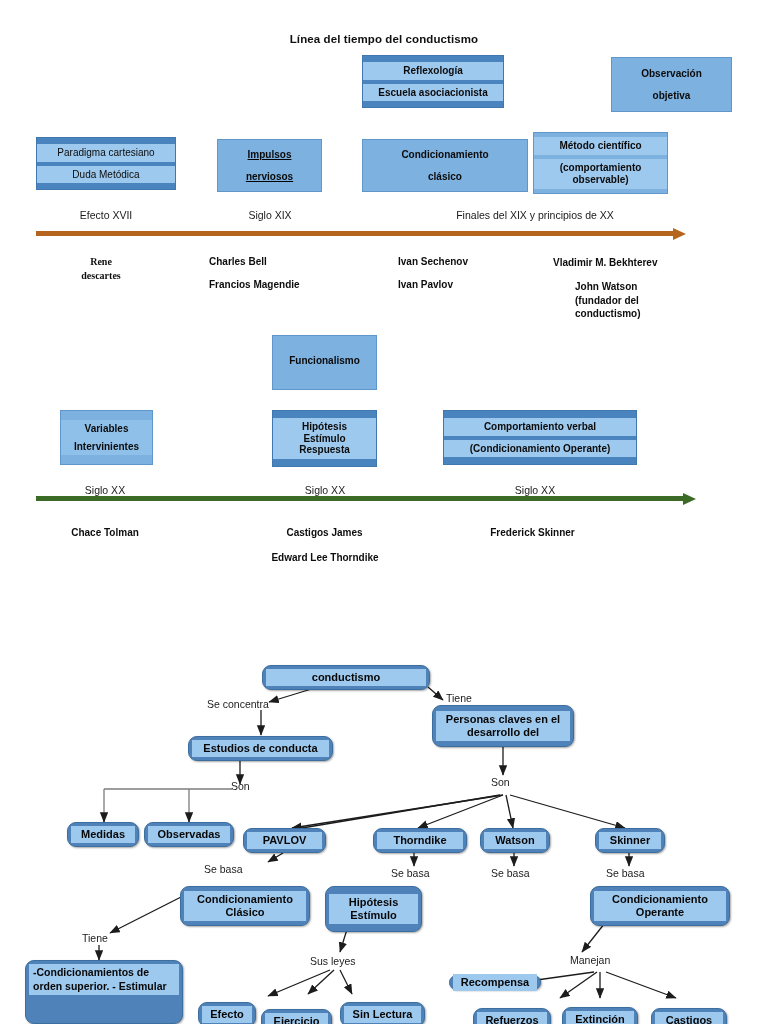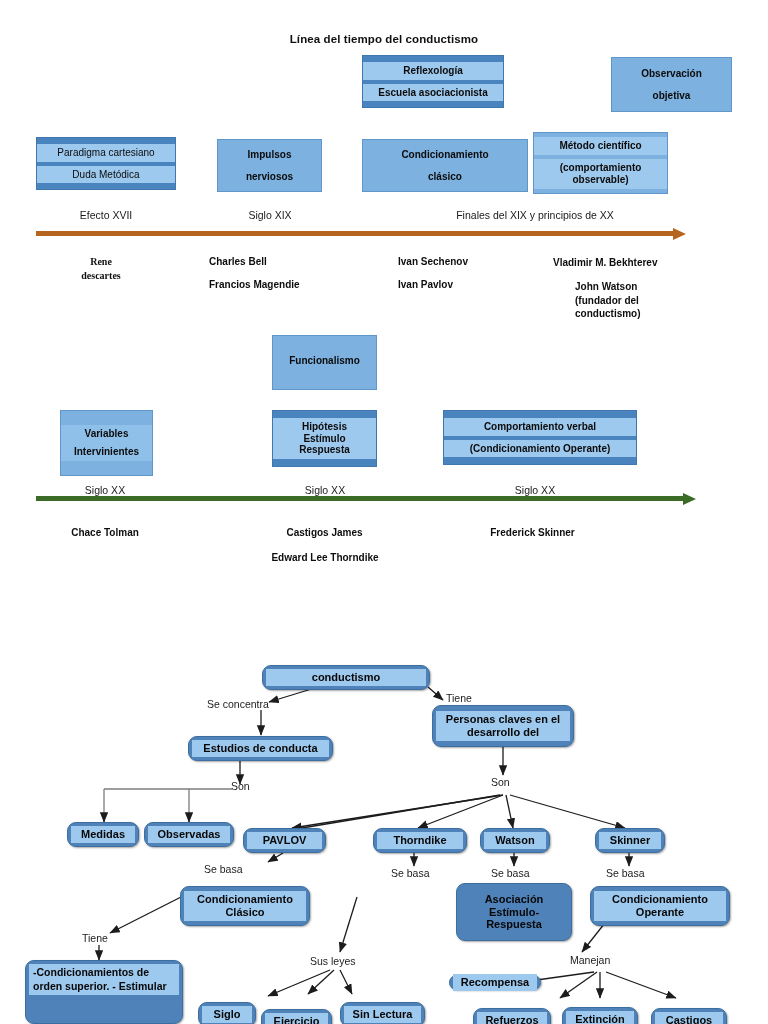--- a/index.html
+++ b/index.html
@@ -75,21 +75,21 @@
 <div class="abs tbox light" style="left:611px;top:57px;width:121px;height:55px;">
   <div class="tband plain">Observación</div>
   <div class="tband plain">objetiva</div>
 </div>
 
 <div class="abs tbox" style="left:36px;top:137px;width:140px;height:53px;">
   <div class="tband reg">Paradigma cartesiano</div>
   <div class="tband reg">Duda Metódica</div>
 </div>
 
-<div class="abs tbox light" style="left:217px;top:139px;width:105px;height:53px;">
+<div class="abs tbox light" style="left:217px;top:139px;width:105px;height:53px;text-decoration:underline;">
   <div class="tband plain">Impulsos</div>
   <div class="tband plain">nerviosos</div>
 </div>
 
 <div class="abs tbox light" style="left:362px;top:139px;width:166px;height:53px;">
   <div class="tband plain">Condicionamiento</div>
   <div class="tband plain">clásico</div>
 </div>
 
 <div class="abs tbox light" style="left:533px;top:132px;width:135px;height:62px;">
@@ -125,21 +125,21 @@
     <div>John Watson</div>
     <div>(fundador del</div>
     <div>conductismo)</div>
   </div>
 </div>
 
 <div class="abs tbox light" style="left:272px;top:335px;width:105px;height:55px;justify-content:flex-start;padding-top:16px;">
   <div class="tband plain">Funcionalismo</div>
 </div>
 
-<div class="abs tbox light" style="left:60px;top:410px;width:93px;height:66px;">
+<div class="abs tbox light" style="left:60px;top:410px;width:93px;height:55px;">
   <div class="tband" style="background:#8fc0ea">Variables</div>
   <div class="tband" style="background:#8fc0ea;margin-top:-4px">Intervinientes</div>
 </div>
 
 <div class="abs tbox" style="left:272px;top:410px;width:105px;height:57px;gap:0;">
   <div class="tband" style="padding-bottom:0">Hipótesis</div>
   <div class="tband" style="padding:0 2px">Estímulo</div>
   <div class="tband" style="padding-top:0">Respuesta</div>
 </div>
 
@@ -251,40 +251,40 @@
   </div>
 
   <div class="edge-label" style="left:204px;top:213px;">Se basa</div>
   <div class="edge-label" style="left:391px;top:217px;">Se basa</div>
   <div class="edge-label" style="left:491px;top:217px;">Se basa</div>
   <div class="edge-label" style="left:606px;top:217px;">Se basa</div>
 
   <div class="node" style="left:180px;top:236px;width:130px;height:40px;">
     <div class="lbl">Condicionamiento Clásico</div>
   </div>
-  <div class="node nofill" style="left:456px;top:233px;width:116px;height:58px;">
-    <div class="lbl" style="background:transparent">Asociación Estímulo- Respuesta</div>
+  <div class="node nofill" style="left:325px;top:236px;width:97px;height:46px;">
+    <div class="lbl" style="background:#9ec9ee">Hipótesis Estímulo</div>
   </div>
   <div class="node" style="left:590px;top:236px;width:140px;height:40px;">
     <div class="lbl">Condicionamiento Operante</div>
   </div>
 
   <div class="edge-label" style="left:82px;top:282px;">Tiene</div>
   <div class="edge-label" style="left:310px;top:305px;">Sus leyes</div>
   <div class="edge-label" style="left:570px;top:304px;">Manejan</div>
 
   <div class="node" style="left:25px;top:310px;width:158px;height:64px;align-items:flex-start;">
     <div class="lbl left" style="font-size:10.5px;line-height:1.3;">-Condicionamientos de orden superior. - Estimular</div>
   </div>
   <div class="node" style="left:408px;top:325px;width:92px;height:15px;margin-left:41px;">
     <div class="lbl">Recompensa</div>
   </div>
 
   <div class="node" style="left:198px;top:352px;width:58px;height:25px;">
-    <div class="lbl">Siglo</div>
+    <div class="lbl">Efecto</div>
   </div>
   <div class="node" style="left:261px;top:359px;width:71px;height:25px;">
     <div class="lbl">Ejercicio</div>
   </div>
   <div class="node" style="left:340px;top:352px;width:85px;height:25px;">
     <div class="lbl">Sin Lectura</div>
   </div>
   <div class="node" style="left:473px;top:358px;width:78px;height:25px;">
     <div class="lbl">Refuerzos</div>
   </div>

